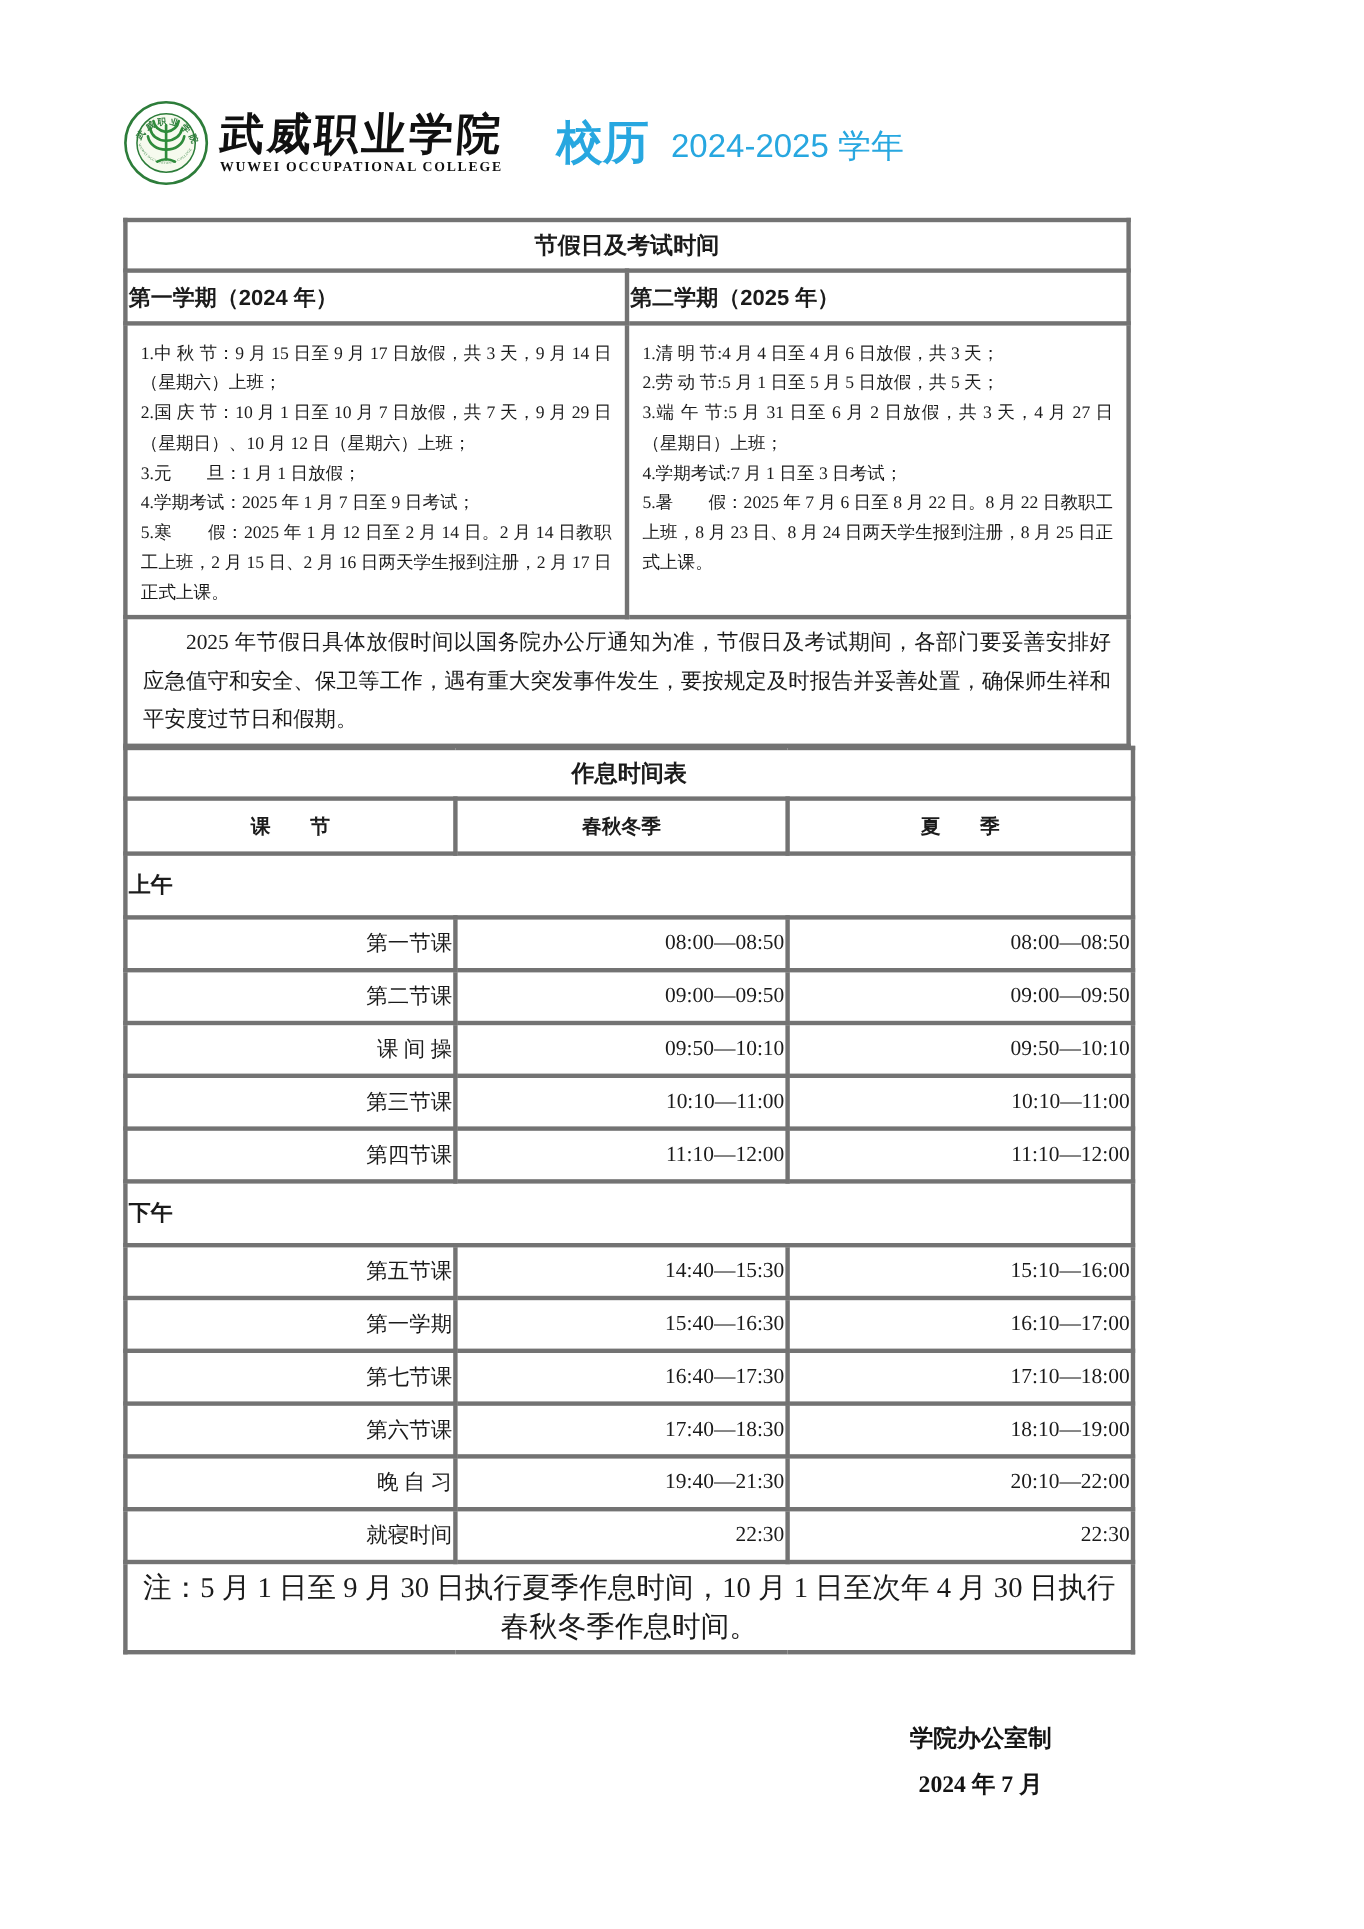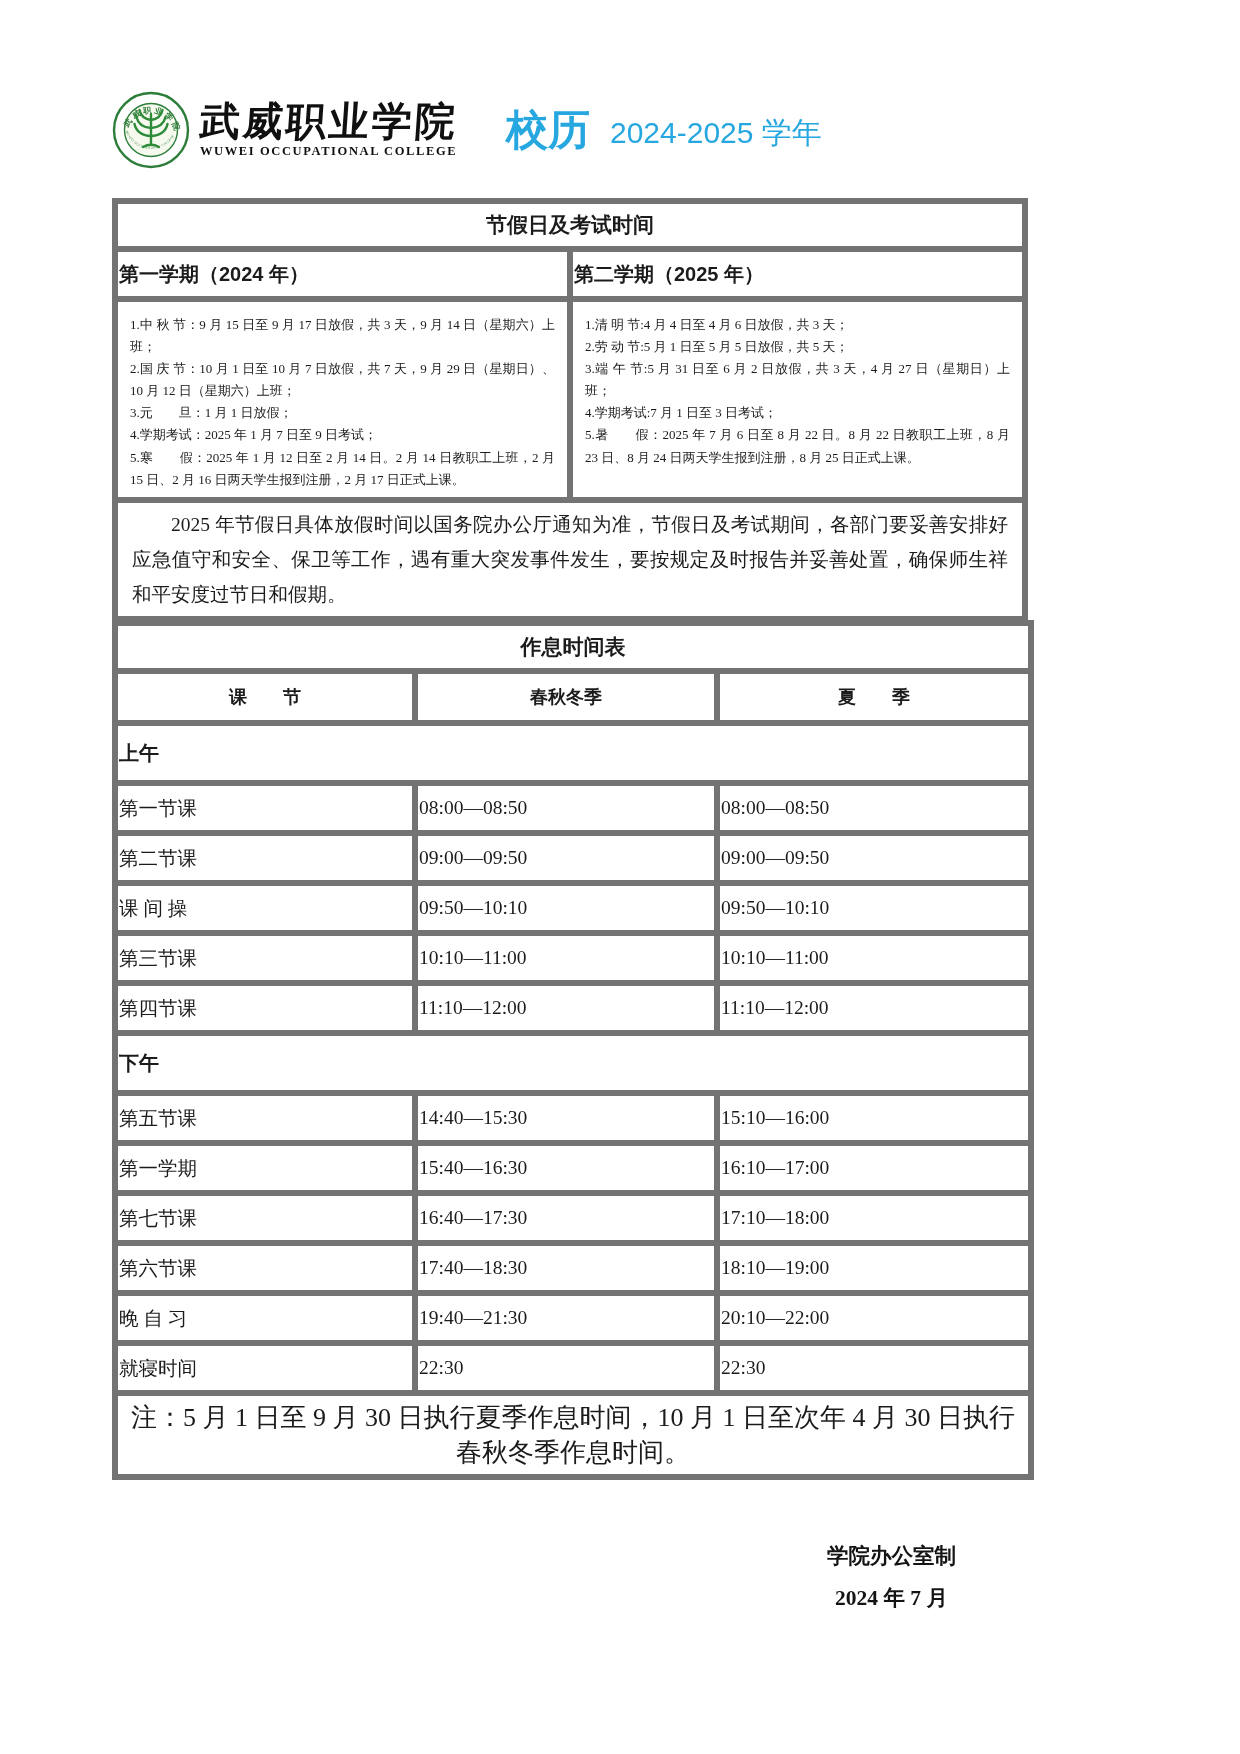--- a/index.html
+++ b/index.html
@@ -33,58 +33,58 @@
     font-size: 42px; font-weight: bold; color: #27a7e0;
   }
   .title-year {
     margin-left: 20px; padding-top: 6px;
     font-family: "Liberation Sans", "DejaVu Sans", sans-serif;
     font-size: 30px; font-weight: 500; color: #27a7e0;
   }
 
   
   table { border-collapse: collapse; width: 916px; table-layout: fixed; }
-  td { border: 6px solid #737373; }
+  td { border: 4px solid #737373; }
   .tbl-holiday { margin-top: 26px; }
   .tbl-schedule { margin-top: -2px; }
 
   .row-title td {
     height: 40px; text-align: center; vertical-align: middle;
     font-family: "Liberation Sans", "DejaVu Sans", sans-serif;
     font-size: 21px; font-weight: bold;
   }
   .row-semhead td {
     height: 42px; text-align: left; vertical-align: middle;
     font-family: "Liberation Sans", "DejaVu Sans", sans-serif;
     font-size: 20px; font-weight: bold;
   }
   .cell-items {
     vertical-align: top; padding: 12px 12px 6px 12px;
-    font-size: 13px; line-height: 1.7;
+    font-size: 16px; line-height: 1.7;
   }
   .cell-items .item { text-align: justify; }
   .cell-notice {
     padding: 4px 14px; font-size: 19.5px; line-height: 1.8;
     text-align: justify;
     border-radius: 18px;
   }
   .cell-notice .notice-text { text-indent: 2em; }
 
   .row-colhead td {
     height: 44px; text-align: center; vertical-align: middle;
     font-family: "Liberation Sans", "DejaVu Sans", sans-serif;
     font-size: 18px; font-weight: bold;
   }
   .row-section td {
     height: 52px; text-align: left; vertical-align: middle;
     font-family: "Liberation Sans", "DejaVu Sans", sans-serif;
     font-size: 20px; font-weight: bold;
   }
   .row-class td {
-    height: 42px; text-align: left; vertical-align: middle;
+    height: 42px; text-align: right; vertical-align: middle;
     font-size: 19.5px;
   }
   .row-note td {
     height: 52px; text-align: center; vertical-align: middle;
     font-size: 26px; padding: 4px 10px;
   }
   .col-a { width: 300px; } .col-b { width: 302px; } .col-c { width: 314px; }
 
   
   .footer {

